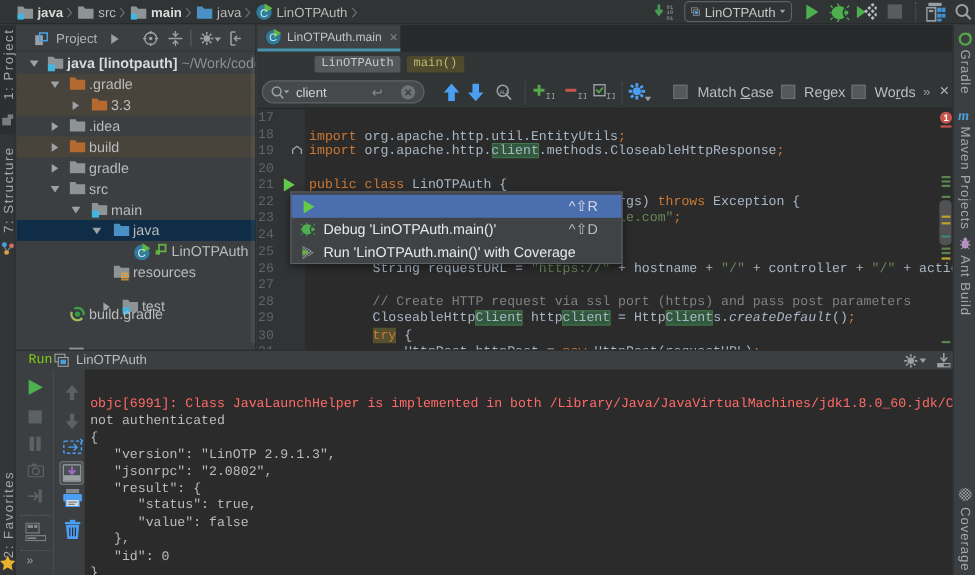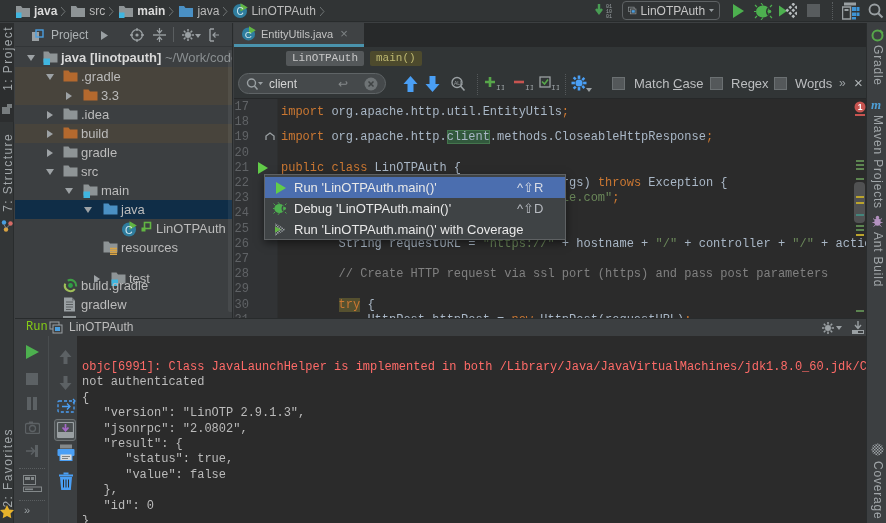--- a/index.html
+++ b/index.html
@@ -342,45 +342,33 @@
       <div class="trow" style="top:228px;">
           <span class="tic-w" style="position:absolute;left:48px;top:2px;display:flex;gap:3px;">
             <svg class="tic" width="15" height="15" viewBox="0 0 15 15">
               <circle cx="7.5" cy="7.5" r="2.4" fill="#2f9e44"></circle>
               <path d="M4.7 2.65A5.6 5.6 0 0 1 13.01 8.47" fill="none" stroke="#3f9e46" stroke-width="2.1"></path>
               <path d="M11.79 11.1A5.6 5.6 0 0 1 2.24 5.58" fill="none" stroke="#a0bf58" stroke-width="2.1"></path>
             </svg>
           </span>
           <div class="txt" style="left:66px;">build.gradle</div>
         </div>
-      <div class="trow" style="top:247px;">
-          <span class="tic-w" style="position:absolute;left:48px;top:2px;display:flex;gap:3px;">
-            <svg class="tic" width="13" height="15" viewBox="0 0 13 15">
-              <path d="M1 0.5h8l3 3v11H1z" fill="#9aa0a3"></path>
-              <path d="M9 0.5l3 3H9z" fill="#6e7376"></path>
-              <g stroke="#5a5e60">
-                <path d="M3 5h7M3 7.5h7M3 10h7M3 12.5h5"></path>
-              </g>
-            </svg>
-          </span>
-          <div class="txt" style="left:66px;">gradlew</div>
-        </div>
       <div class="abs" style="left:48px;top:268px;width:13px;height:5px;background:#8e9496;"></div>
     </div>
     <div class="abs" style="left:213px;top:27px;width:5px;height:262px;background:rgba(255,255,255,0.06);border-radius:2px;"></div>
   </div>
   <div id="editor" class="abs">
     <div id="tabbar" class="abs">
       <div id="tab1" class="abs" style="display:flex;align-items:center;padding-left:7px;">
         <svg width="15" height="15" viewBox="0 0 16 16" style="margin-right:5px;">
             <circle cx="8" cy="8.5" r="7" fill="#2f7d9e"></circle>
             <path d="M8.5 0.2L15.8 4.6 8.5 8.8z" fill="#62b543"></path>
             <text x="7.8" y="12.5" font-size="10.5" font-family="Liberation Sans" fill="#cfe6ef" text-anchor="middle">C</text>
           </svg>
-        <span style="color:#c3c3c3;">EntityUtils.java</span>
+        <span style="color:#c3c3c3;">LinOTPAuth.main</span>
         <span style="color:#7f8486;margin-left:7px;font-size:13px;">×</span>
       </div>
       <div id="tabline" class="abs"></div>
     </div>
     <div id="chipsrow" class="abs">
       <span class="chip" style="left:52px;background:#54585a;color:#c8c8c8;">LinOTPAuth</span>
       <span class="chip" style="left:136px;background:#4d4a2d;color:#bdb871;">main()</span>
     </div>
     <div id="searchrow" class="abs">
       <div id="searchbox" class="abs">
@@ -463,31 +451,32 @@
           <div class="lnum" style="top:198.6px;left:0;width:15px;text-align:right;">30</div>
           <div class="lnum" style="top:213.8px;left:0;width:15px;text-align:right;">31</div>
           <svg class="abs" style="left:31px;top:33.4px" width="10" height="9" viewBox="0 0 10 9">
             <path d="M1 8V4L5 1l4 3v4" fill="none" stroke="#9aa0a3" stroke-width="1.3"></path>
           </svg>
           <svg class="abs" style="left:23px;top:62.8px" width="11" height="12" viewBox="0 0 11 12">
             <path d="M1 0l10 6-10 6z" fill="#62cc49"></path>
           </svg>
         </div>
       <div id="code" class="abs" style="left:0;top:0;width:632px;height:219px;overflow:hidden;">
-          <div class="cline" style="top:6px;"><span class="kw">import</span> org.apache.http.util.EntityUtils<span class="kw">;</span></div>
+          <div class="cline" style="top:18px;"><span class="kw">import</span> org.apache.http.util.EntityUtils<span class="kw">;</span></div>
           <div class="cline" style="top:31.4px;"><span class="kw">import</span> org.apache.http.<span class="hl">client</span>.methods.CloseableHttpResponse<span class="kw">;</span></div>
           <div class="cline" style="top:46.6px;"></div>
           <div class="cline" style="top:61.8px;"><span class="kw">public class</span> LinOTPAuth {</div>
           <div class="cline" style="top:77.0px;">     <span class="kw">public static void</span> main(String[] args) <span class="kw">throws</span> Exception {</div>
           <div class="cline" style="top:92.2px;">        String hostname = <span class="str">"linotp.example.com"</span><span class="kw">;</span></div>
           <div class="cline" style="top:107.4px;">        String controller = <span class="str">"validate"</span><span class="kw">;</span></div>
           <div class="cline" style="top:122.6px;">        String action = <span class="str">"check"</span><span class="kw">;</span></div>
           <div class="cline" style="top:137.8px;">        String requestURL = <span class="str">"https://"</span> + hostname + <span class="str">"/"</span> + controller + <span class="str">"/"</span> + action</div>
           <div class="cline" style="top:153.0px;"></div>
           <div class="cline" style="top:168.2px;">        <span class="cmt">// Create HTTP request via ssl port (https) and pass post parameters</span></div>
+          <div class="cline" style="top:183.4px;">        CloseableHttp<span class="hl">Client</span> http<span class="hl">client</span> = Http<span class="hl">Client</span>s.<i>createDefault</i>()<span class="kw">;</span></div>
           <div class="cline" style="top:198.6px;">        <span class="kw" style="background:#55502f;">try</span> {</div>
           <div class="cline" style="top:213.8px;">            HttpPost httpPost = <span class="kw">new</span> HttpPost(requestURL)<span class="kw">;</span></div>
         </div>
       <div id="stripe" class="abs" style="left:612px;top:0;width:20px;height:219px;">
           <div class="abs" style="left:8px;top:83px;width:11px;height:41px;background:rgba(190,195,200,0.25);border-radius:4px;"></div>
           <div class="abs" style="left:10px;top:61px;width:8px;height:2px;background:#5c8450;"></div>
           <div class="abs" style="left:10px;top:65px;width:8px;height:2px;background:#5c8450;"></div>
           <div class="abs" style="left:10px;top:69px;width:8px;height:2px;background:#5c8450;"></div>
           <div class="abs" style="left:10px;top:79px;width:8px;height:2px;background:#5c8450;"></div>
           <div class="abs" style="left:10px;top:97px;width:8px;height:2px;background:#bba42c;"></div>
@@ -502,21 +491,20 @@
             <text x="6" y="9" font-size="8.5" fill="#fff" text-anchor="middle" font-family="Liberation Sans" font-weight="bold">1</text>
           </svg>
           <div class="abs" style="left:9px;top:15px;width:10px;height:2px;background:#c75450;"></div>
         </div>
     </div>
     <div id="popup" class="abs">
       <div class="prow" style="top:2px;background:#4b6eaf;">
         <svg class="abs" style="left:10px;top:5px" width="11" height="12" viewBox="0 0 11 12">
             <path d="M1 0l10 6-10 6z" fill="#62cc49"></path>
           </svg>
-        <span class="abs" style="left:29px;top:3px;">Run 'LinOTPAuth.main()'</span>
         <span class="abs" style="left:252px;top:3px;color:#d8dce5;">^⇧R</span>
       </div>
       <div class="prow" style="top:23px;">
         <svg class="abs" style="left:8px;top:4px" width="15" height="13" viewBox="0 0 15 13">
             <g stroke="#4db04f" stroke-width="0.9">
               <path d="M6.5 2L5 0.2M6.5 11L5 12.8M2 3L0.5 1.5M2 10l-1.5 1.5M1.5 6.5H0M12 3l1.5-1.5M12 10l1.5 1.5"></path>
             </g>
             <ellipse cx="6.5" cy="6.5" rx="5.2" ry="4.6" fill="#4db04f"></ellipse>
             <path d="M10.5 3.5a4 4 0 0 0 0 6" fill="none" stroke="#3f4345" stroke-width="1.3"></path>
             <circle cx="12.3" cy="6.5" r="2" fill="#3f4345"></circle>

